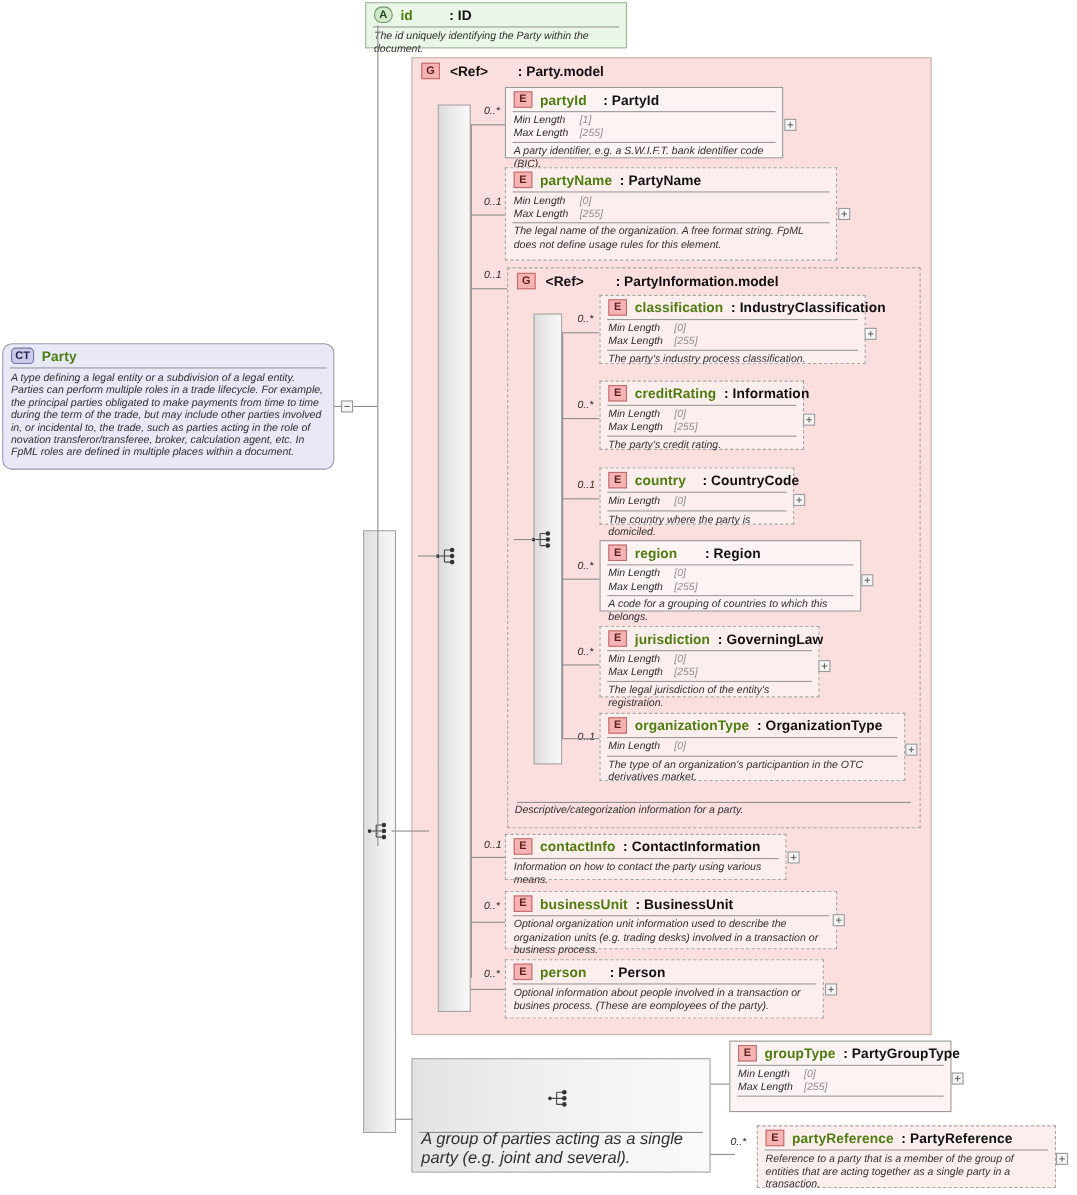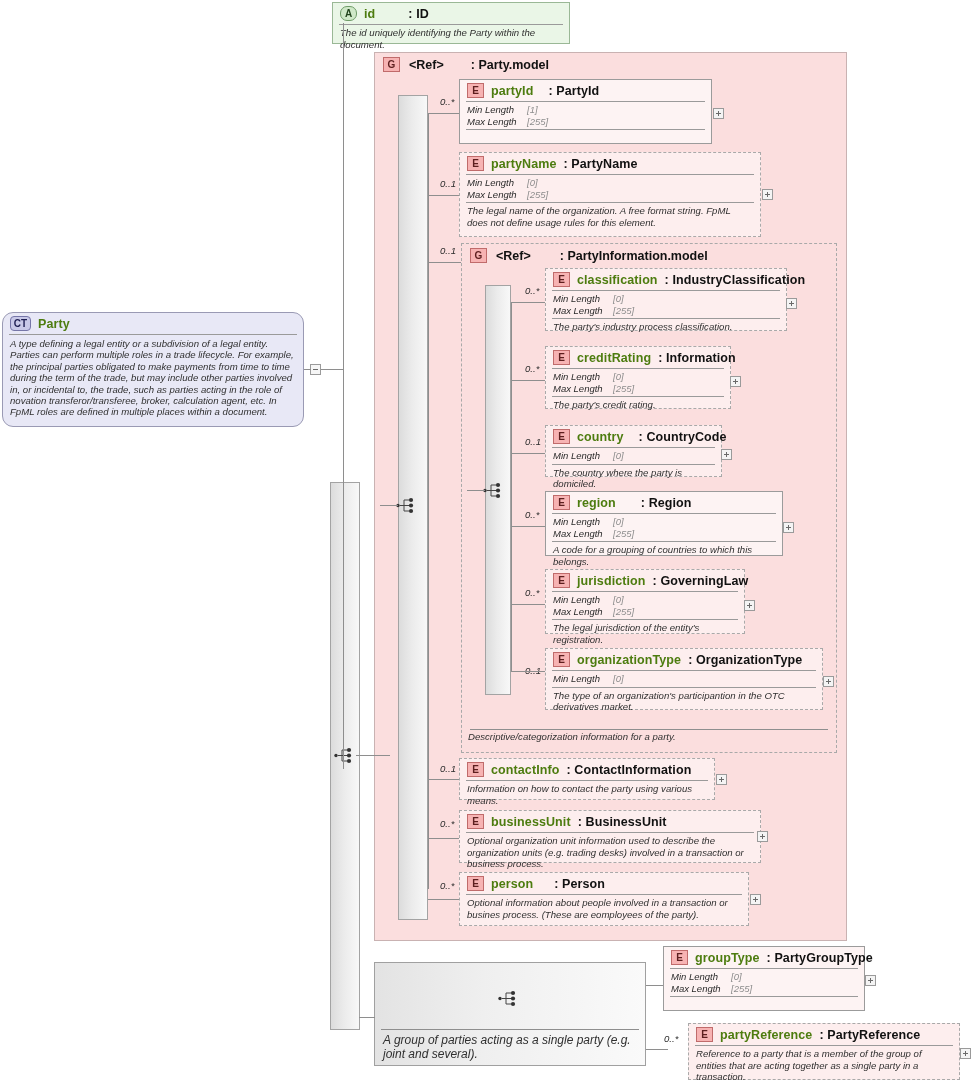--- a/index.html
+++ b/index.html
@@ -52,21 +52,21 @@
     width:17px;height:15px;font-size:10px;font-weight:bold;line-height:1;
     background:#f7b3b3;border:1px solid #c06b6b;color:#5d1f1f;box-sizing:border-box;
   }
   .grp .nm,.grp .ty{font-size:12.5px;font-weight:bold;color:#111;white-space:nowrap;}
 
   
   .seqbox{position:absolute;box-sizing:border-box;
     border:1px solid #a0a0a0;
     background:linear-gradient(to right,#e3e3e3 0%,#efefef 40%,#fafafa 100%);}
   .seqbox .desc{position:absolute;left:0;right:0;bottom:0;padding:3px 8px 4px 8px;
-    font-size:12px;font-style:italic;color:#303030;}
+    font-size:15px;font-style:italic;color:#303030;}
   .seqbox .sepline{position:absolute;left:6px;right:6px;height:1px;background:#8e8e8e;}
 
   
   .vbar{position:absolute;box-sizing:border-box;border:1px solid #a3a3a3;
     background:linear-gradient(to right,#dcdcdc 0%,#ebebeb 45%,#f8f8f8 100%);}
 
   
   .occ{position:absolute;font-size:9.6px;font-style:italic;color:#2b2b2b;white-space:nowrap;}
 
   
@@ -94,21 +94,21 @@
 <div class="node n-at" style="left:332px;top:2px;width:238px;height:42px;">
   <div class="hdr">
     <span class="badge">A</span>
     <span class="nm">id</span>
     <span class="ty" style="margin-left:26px;">: ID</span>
   </div>
   <div class="sep"></div>
   <div class="desc">The id uniquely identifying the Party within the document.</div>
 </div>
 
-<div class="node n-ct" style="left:2px;top:312px;width:302px;height:115px;border-radius:11px;">
+<div class="node n-ct" style="left:2px;top:312px;width:302px;height:115px;">
   <div class="hdr">
     <span class="badge">CT</span>
     <span class="nm">Party</span>
   </div>
   <div class="sep"></div>
   <div class="desc" style="line-height:11.4px;padding-top:3px;">A type defining a legal entity or a subdivision of a legal entity. Parties can perform multiple roles in a trade lifecycle. For example, the principal parties obligated to make payments from time to time during the term of the trade, but may include other parties involved in, or incidental to, the trade, such as parties acting in the role of novation transferor/transferee, broker, calculation agent, etc. In FpML roles are defined in multiple places within a document.</div>
 </div>
 <div class="ctconn" style="left:310px;top:364px;"></div>
 <div class="ln lnh" style="left:304px;top:369px;width:7px;"></div>
 <div class="ln lnh" style="left:321px;top:369px;width:22px;"></div>
@@ -161,20 +161,21 @@
     <div class="frow">
         <span class="flab" style="width:60px;">Min Length</span>
         <span class="fval">[1]</span>
       </div>
     <div class="frow">
         <span class="flab" style="width:60px;">Max Length</span>
         <span class="fval">[255]</span>
       </div>
   </div>
   <div class="sep"></div>
+  <div class="desc">A party identifier, e.g. a S.W.I.F.T. bank identifier code (BIC).</div>
 </div>
 <div class="plus" style="left:713px;top:108px;"></div>
 
 <div class="occ" style="left:440px;top:178px;">0..1</div>
 <div class="ln lnh" style="left:428px;top:195px;width:32px;"></div>
 <div class="node n-el" style="left:459px;top:152px;width:302px;height:85px;">
   <div class="hdr">
     <span class="badge">E</span>
     <span class="nm">partyName</span>
     <span class="ty">: PartyName</span>

